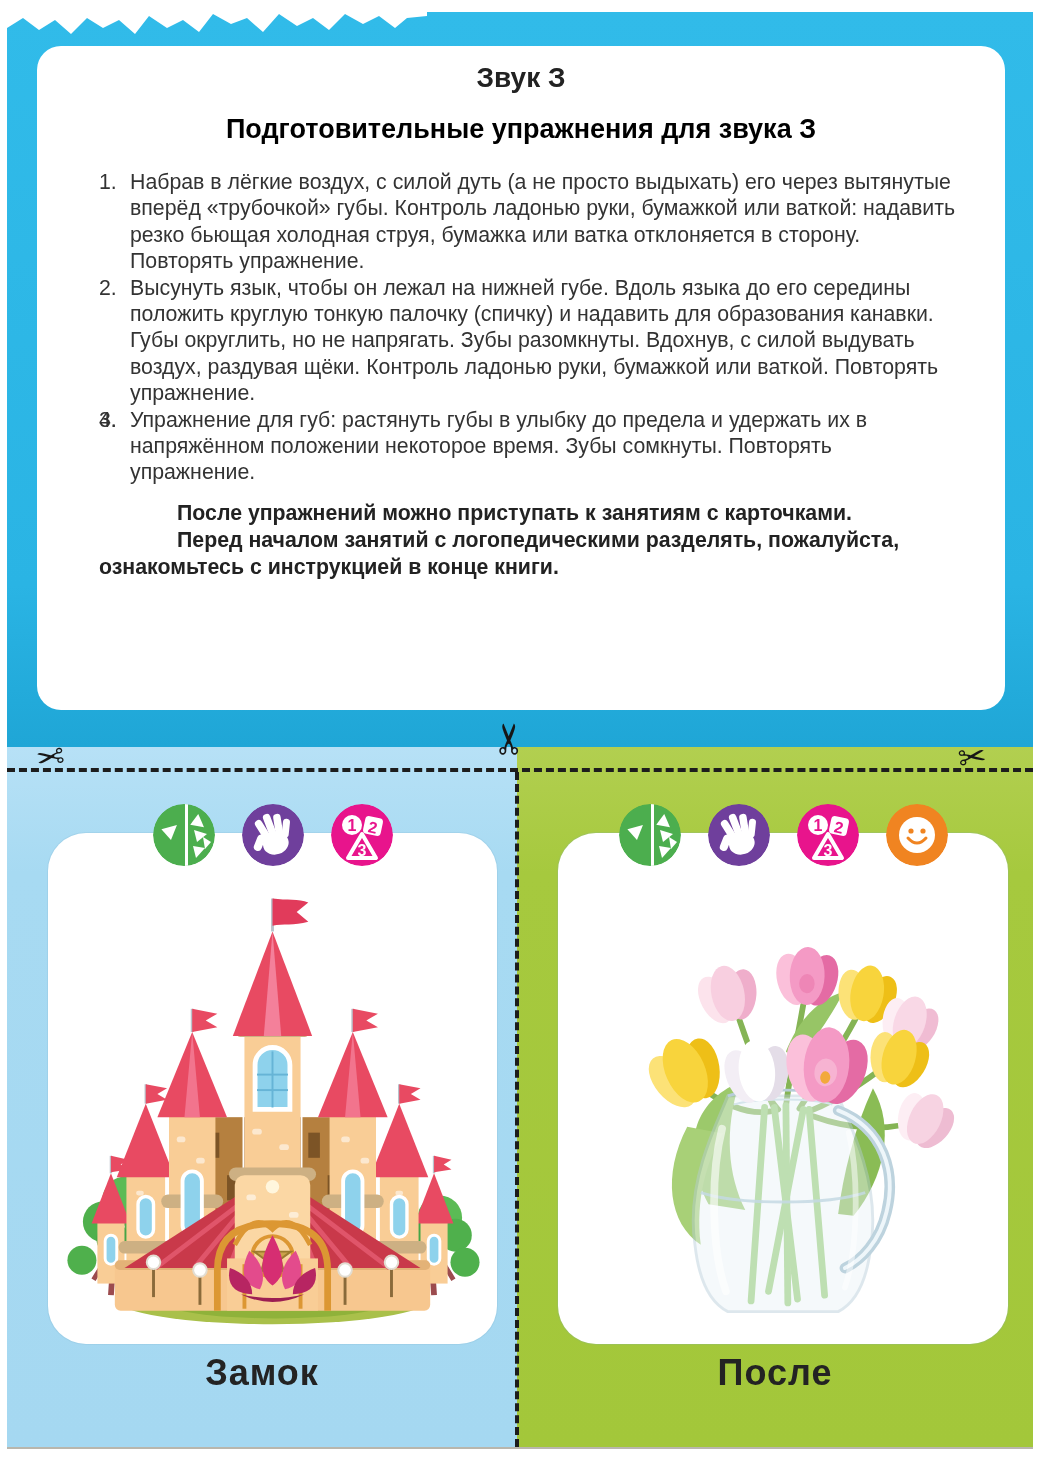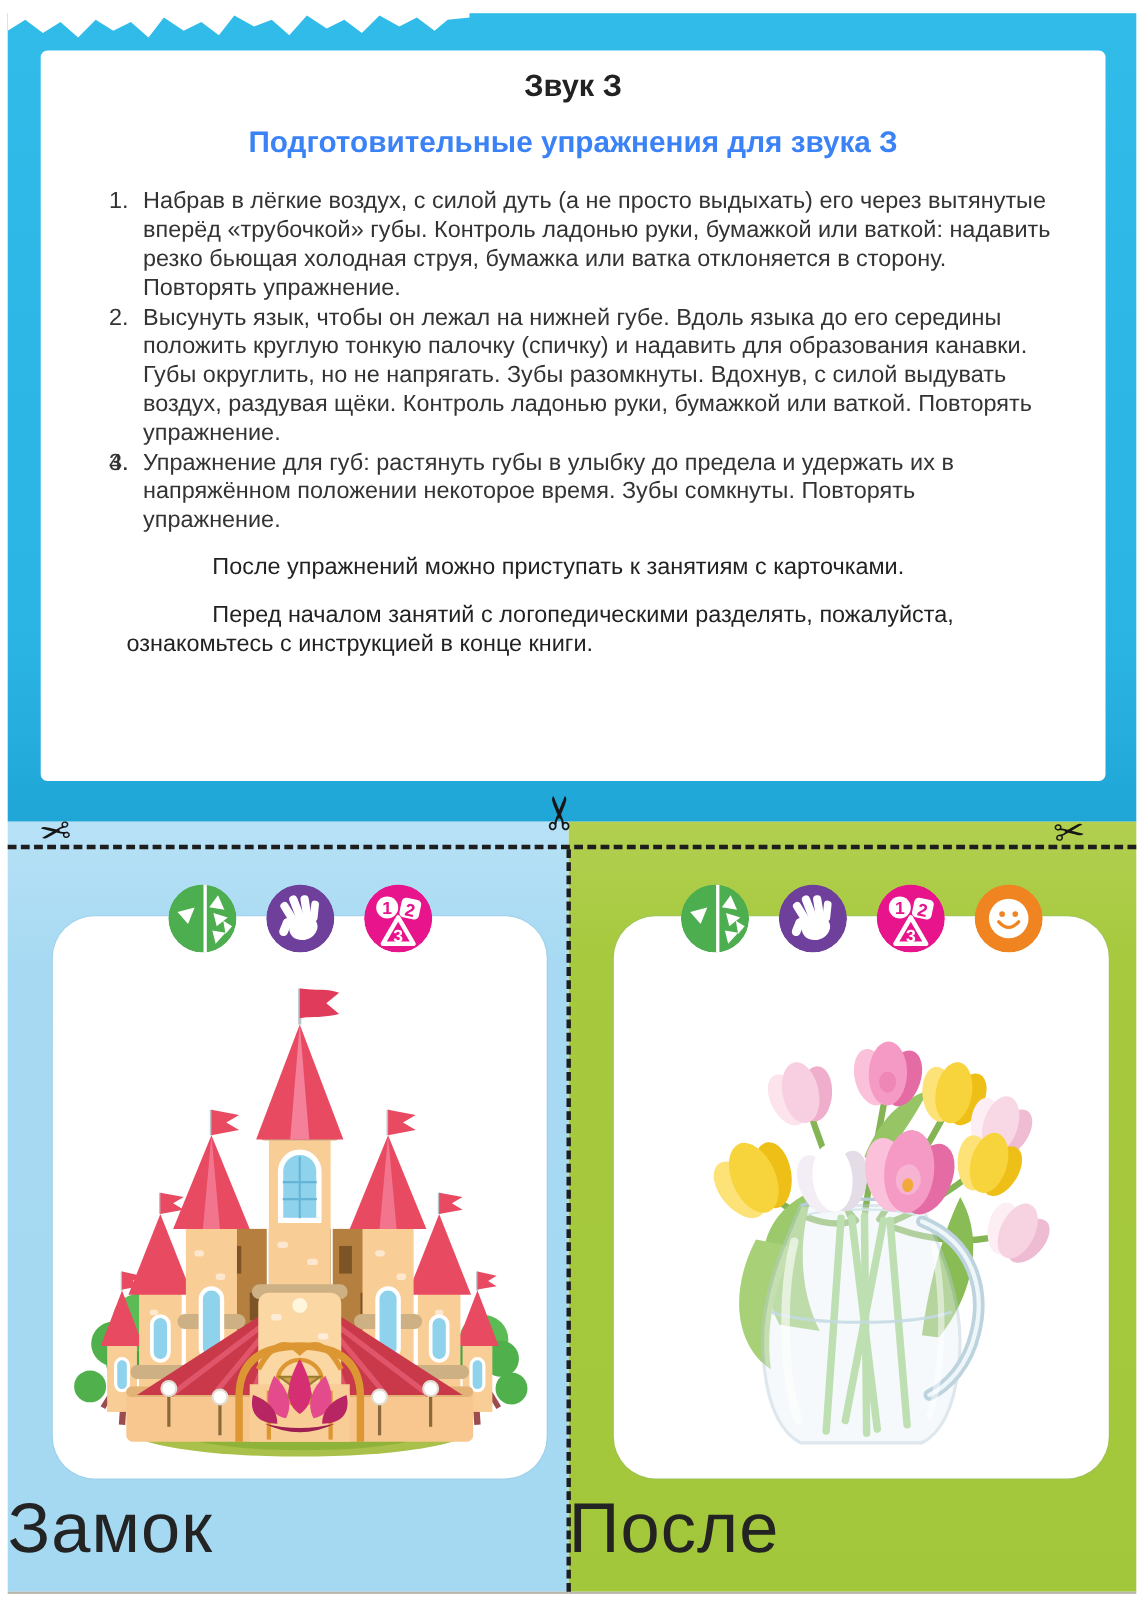--- a/index.html
+++ b/index.html
@@ -9,37 +9,37 @@
   }
   
   .top-blue{
     position:absolute;left:7px;top:12px;width:1026px;height:735px;
     background:linear-gradient(180deg,#31bbe9 0%,#2ab4e4 78%,#1fa6d6 100%);
     z-index:1;
   }
   .jag{position:absolute;left:7px;top:8px;z-index:2;}
   .inst-card{
     position:absolute;left:37px;top:46px;width:968px;height:664px;
-    background:#ffffff;border-radius:6px;z-index:3;overflow:hidden;
+    background:#ffffff;border-radius:24px;z-index:3;overflow:hidden;
     color:#2c2c2c;
   }
   .inst-card h1{
     margin:16px 40px 0 40px;text-align:center;font-size:28px;font-weight:700;color:#222;
   }
   .inst-card h2{
-    margin:20px 40px 0 40px;text-align:center;font-size:27px;font-weight:700;color:#3b82f6;
+    margin:20px 40px 0 40px;text-align:center;font-size:27px;font-weight:700;color:#000000;
   }
   .ex-list{margin:24px 46px 0 62px;padding:0;list-style:none;}
   .ex-list li{
     position:relative;padding-left:31px;font-size:21.3px;line-height:1.24;color:#333;
   }
   .ex-list .num{position:absolute;left:0;top:0;}
   .notes{margin:14px 46px 0 62px;}
   .notes p{
-    margin:16px;font-size:21.3px;line-height:1.27;font-weight:400;color:#222;
+    margin:0;font-size:21.3px;line-height:1.27;font-weight:700;color:#222;
     text-indent:78px;
   }
   
   .half{position:absolute;top:747px;height:700px;z-index:1;border-bottom:2px solid #b9b6ac;}
   .half-left{left:7px;width:510px;background:linear-gradient(180deg,#b7e1f6 0%,#a7daf2 18%,#a5d8f1 100%);}
   .half-right{left:517px;width:516px;background:linear-gradient(180deg,#b2cf50 0%,#a6c93e 18%,#a3c73a 100%);}
   .cut-h{position:absolute;left:7px;width:1026px;top:768px;height:0;border-top:4px dashed #1d1d1d;z-index:4;}
   .cut-v{position:absolute;left:515px;top:772px;height:675px;width:0;border-left:4px dashed #1d1d1d;z-index:4;}
   .scissors{position:absolute;z-index:5;color:#161616;font-family:"DejaVu Sans",sans-serif;line-height:1;}
   .sc-left{left:36px;top:740px;font-size:34px;transform:scaleX(-1) rotate(8deg);}
@@ -51,21 +51,21 @@
   }
   .wcard-left{left:48px;}
   .wcard-right{left:558px;width:450px;}
   .icon-row{
     position:absolute;top:804px;display:flex;justify-content:center;gap:27px;z-index:3;
   }
   .icon-row-left{left:48px;width:449px;}
   .icon-row-right{left:558px;width:450px;}
   .badge{width:62px;height:62px;border-radius:50%;flex:0 0 auto;}
   .card-label{
-    position:absolute;top:1352px;text-align:left;font-size:64px;font-weight:400;
+    position:absolute;top:1352px;text-align:center;font-size:36px;font-weight:700;
     color:#232323;z-index:3;letter-spacing:1px;
   }
   .card-label-left{left:7px;width:510px;}
   .card-label-right{left:517px;width:516px;}
   .illu{position:absolute;left:0;top:52px;width:100%;height:445px;}
   .wcard svg.illu{display:block;}
 </style>
 </head>
 <body>
 

